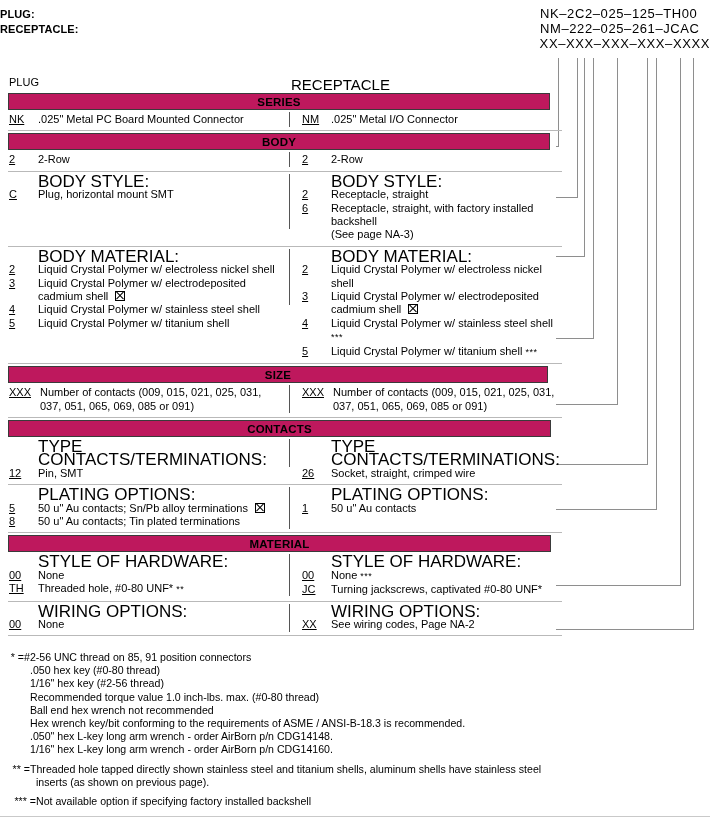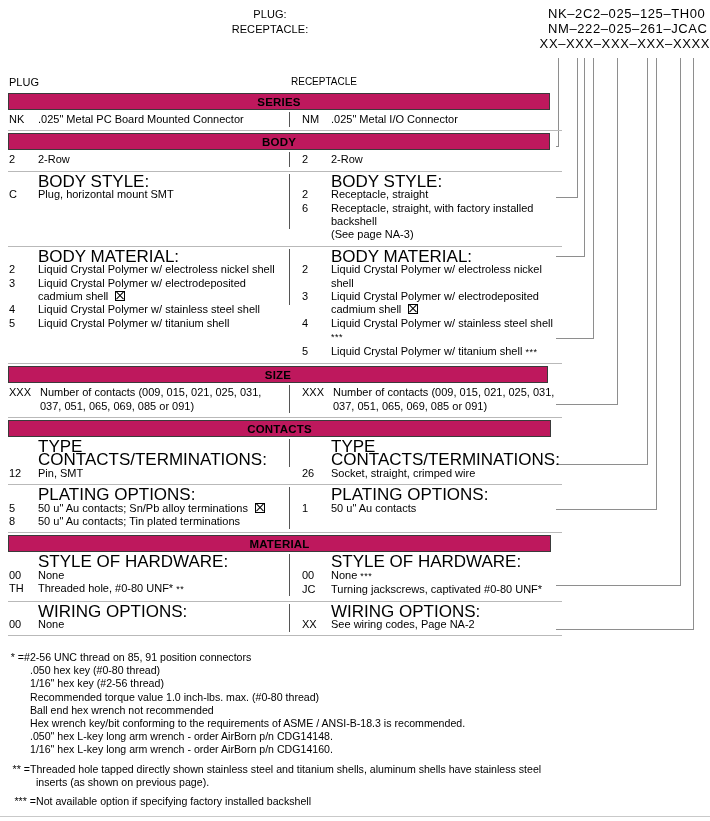--- a/index.html
+++ b/index.html
@@ -13,34 +13,34 @@
     position:relative;
     overflow:hidden;
     -webkit-font-smoothing:antialiased;
   }
   .page{position:absolute;left:0;top:0;width:710px;height:821px;}
 
   
   .pn-block{position:absolute;left:0;top:6px;width:710px;}
   .pn-row{display:flex;justify-content:flex-start;align-items:baseline;height:15px;}
   .pn-label{
-    width:540px;text-align:center;font-weight:normal;font-size:11px;
-    padding-right:8px;letter-spacing:.1px;
+    width:540px;text-align:left;font-weight:bold;font-size:11px;
+    letter-spacing:.1px;
   }
   .pn-value{font-size:13px;letter-spacing:.6px;white-space:pre;text-align:right;}
   .pn-value.template{letter-spacing:.6px;}
 
   
   .leaders{position:absolute;left:0;top:0;width:710px;height:821px;pointer-events:none;}
 
   
   .chart{position:absolute;left:8px;top:76px;width:554px;}
   .colhdr{height:15px;position:relative;}
   .colhdr .c1{position:absolute;left:1px;top:0;font-size:11px;}
-  .colhdr .c2{position:absolute;left:283px;top:0;font-size:10px;}
+  .colhdr .c2{position:absolute;left:283px;top:0;font-size:15px;}
 
   .secbar{
     border:1.6px solid #3a3a3a;
     height:17px;line-height:17px;
     text-align:center;font-weight:bold;font-size:11.5px;
     letter-spacing:.2px;
     margin:2px 0 0 0;
     background:#be185d;
     box-sizing:border-box;
   }
@@ -55,21 +55,21 @@
   .col{position:relative;box-sizing:border-box;}
   .colL{width:282px;padding-left:1px;}
   .colR{width:272px;padding-left:12px;}
 
   .divider{
     position:absolute;left:281px;width:0;
     border-left:1.4px solid #555;
   }
 
   .opt{display:flex;align-items:flex-start;line-height:13.4px;min-height:13.4px;}
-  .opt .code{width:29px;flex:0 0 29px;font-size:11px;}
+  .opt .code{width:29px;flex:0 0 29px;font-size:11px;text-decoration:underline;}
   .opt .code.w3{width:31px;flex:0 0 31px;}
   .opt .txt{font-size:11px;flex:1;}
   .sub{font-size:11px;line-height:13.4px;padding-left:29px;}
   .sub.w3{padding-left:31px;}
   .grphdr{font-size:17px;line-height:13.4px;padding-left:29px;}
 
   .xbox{
     display:inline-block;width:8px;height:8px;
     border:1px solid #000;position:relative;
     vertical-align:-1px;margin:0 1px;

